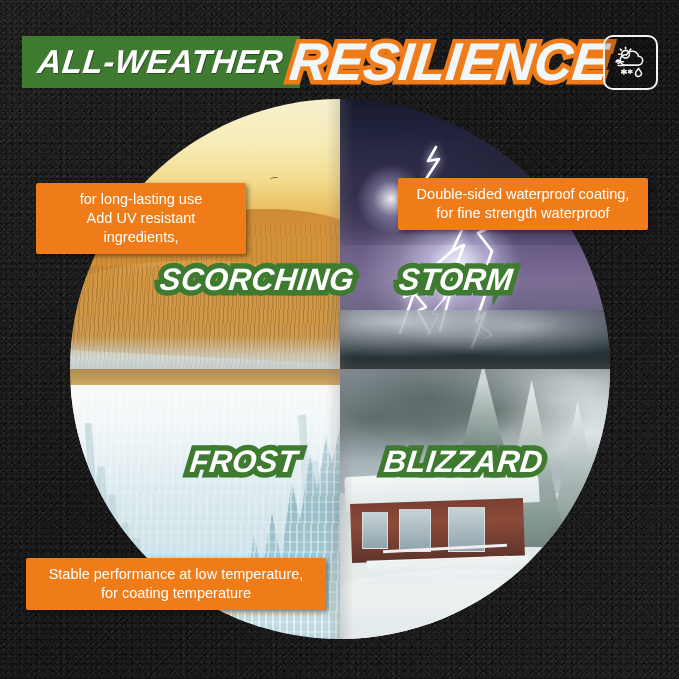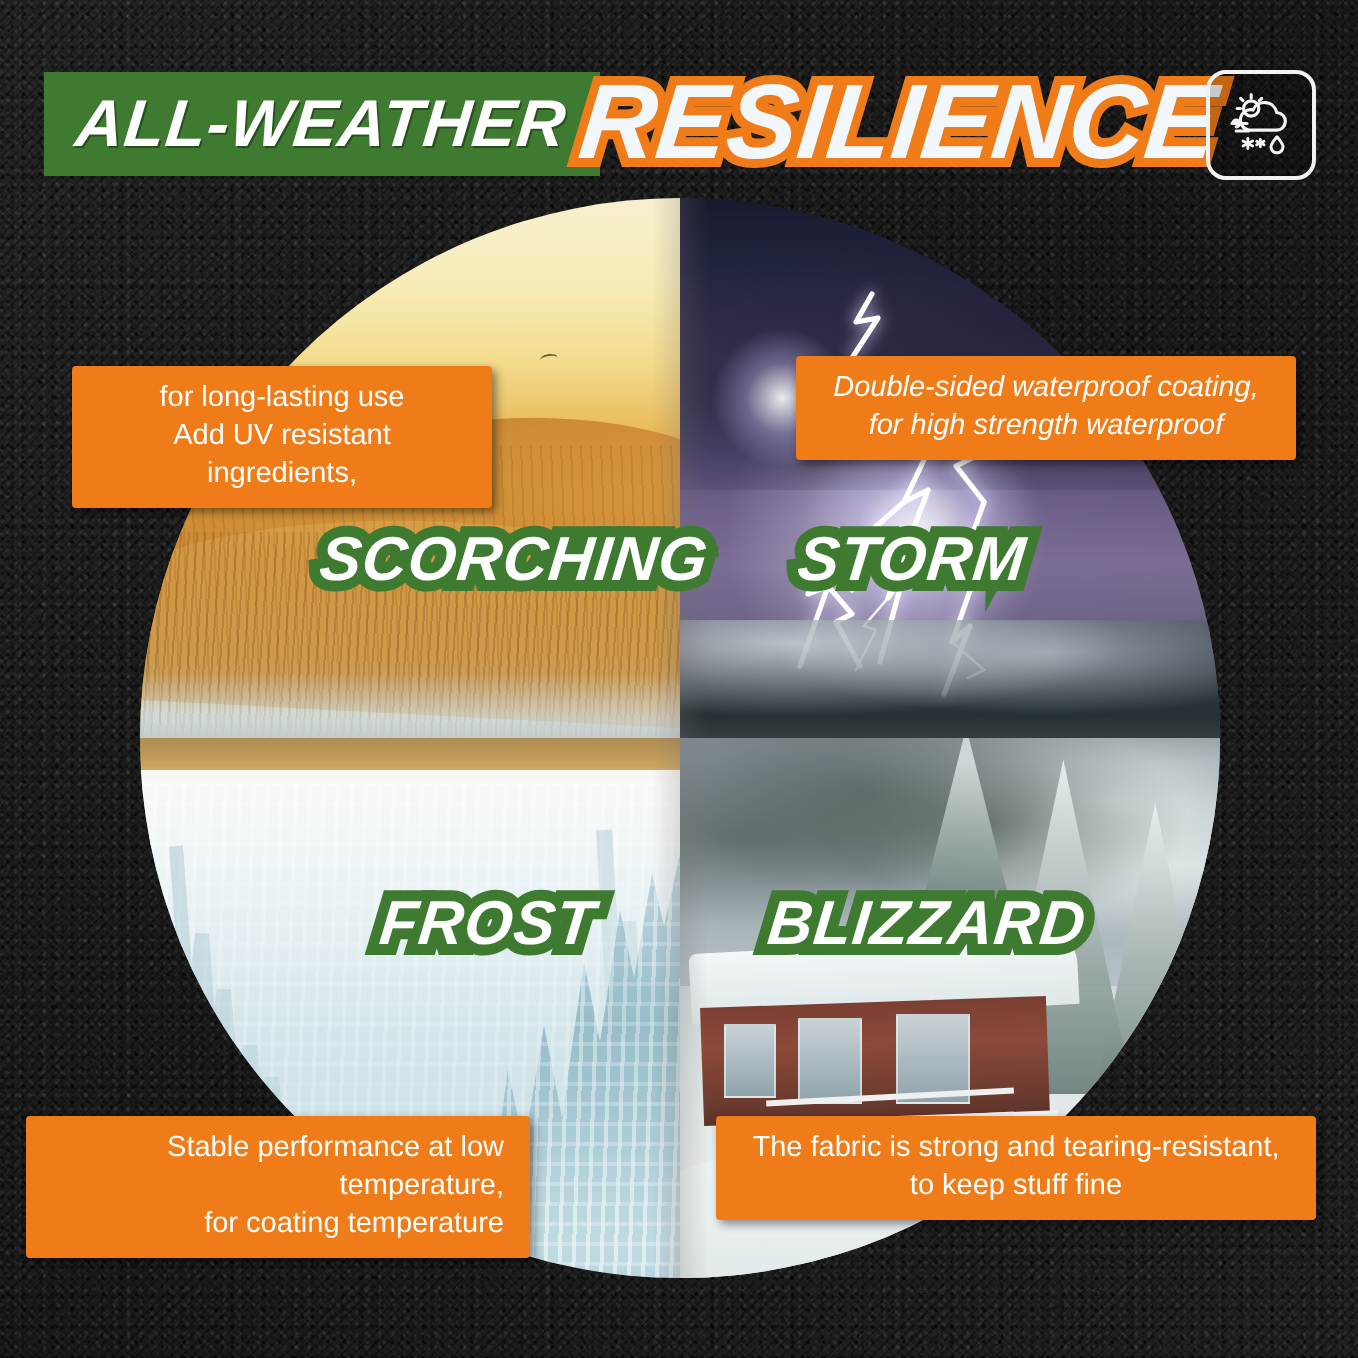--- a/index.html
+++ b/index.html
@@ -298,22 +298,22 @@
     font-size: 14.5px;
     line-height: 19px;
     text-align: center;
     padding: 7px 13px;
     box-sizing: border-box;
     border-radius: 2px;
     box-shadow: 2px 2px 5px rgba(0,0,0,0.45);
     font-weight: 500;
   }
   #callout-uv        { left: 36px;  top: 183px; width: 210px; }
-  #callout-waterproof{ left: 398px; top: 178px; width: 250px; font-style: italic; }
-  #callout-lowtemp   { left: 13px;  top: 558px; width: 252px; text-align: right; }
+  #callout-waterproof{ left: 398px; top: 178px; width: 250px; }
+  #callout-lowtemp   { left: 26px;  top: 558px; width: 300px; }
   #callout-tearing   { left: 358px; top: 558px; width: 300px; }
 </style>
 </head>
 <body>
 
 <div id="root">
 
   <div id="bg-texture"></div>
 
   <div id="header">
@@ -426,24 +426,20 @@
   <div class="quad-label" id="label-storm">STORM</div>
   <div class="quad-label" id="label-frost">FROST</div>
   <div class="quad-label" id="label-blizzard">BLIZZARD</div>
 
   <div class="callout" id="callout-uv">
     <div>for long-lasting use</div>
     <div>Add UV resistant ingredients,</div>
   </div>
   <div class="callout" id="callout-waterproof">
     <div>Double-sided waterproof coating,</div>
-    <div>for high strength waterproof</div>
+    <div>for fine strength waterproof</div>
   </div>
   <div class="callout" id="callout-lowtemp">
     <div>Stable performance at low temperature,</div>
     <div>for coating temperature</div>
   </div>
-  <div class="callout" id="callout-tearing">
-    <div>The fabric is strong and tearing-resistant,</div>
-    <div>to keep stuff fine</div>
-  </div>
 
 </div>
 
 </body></html>

